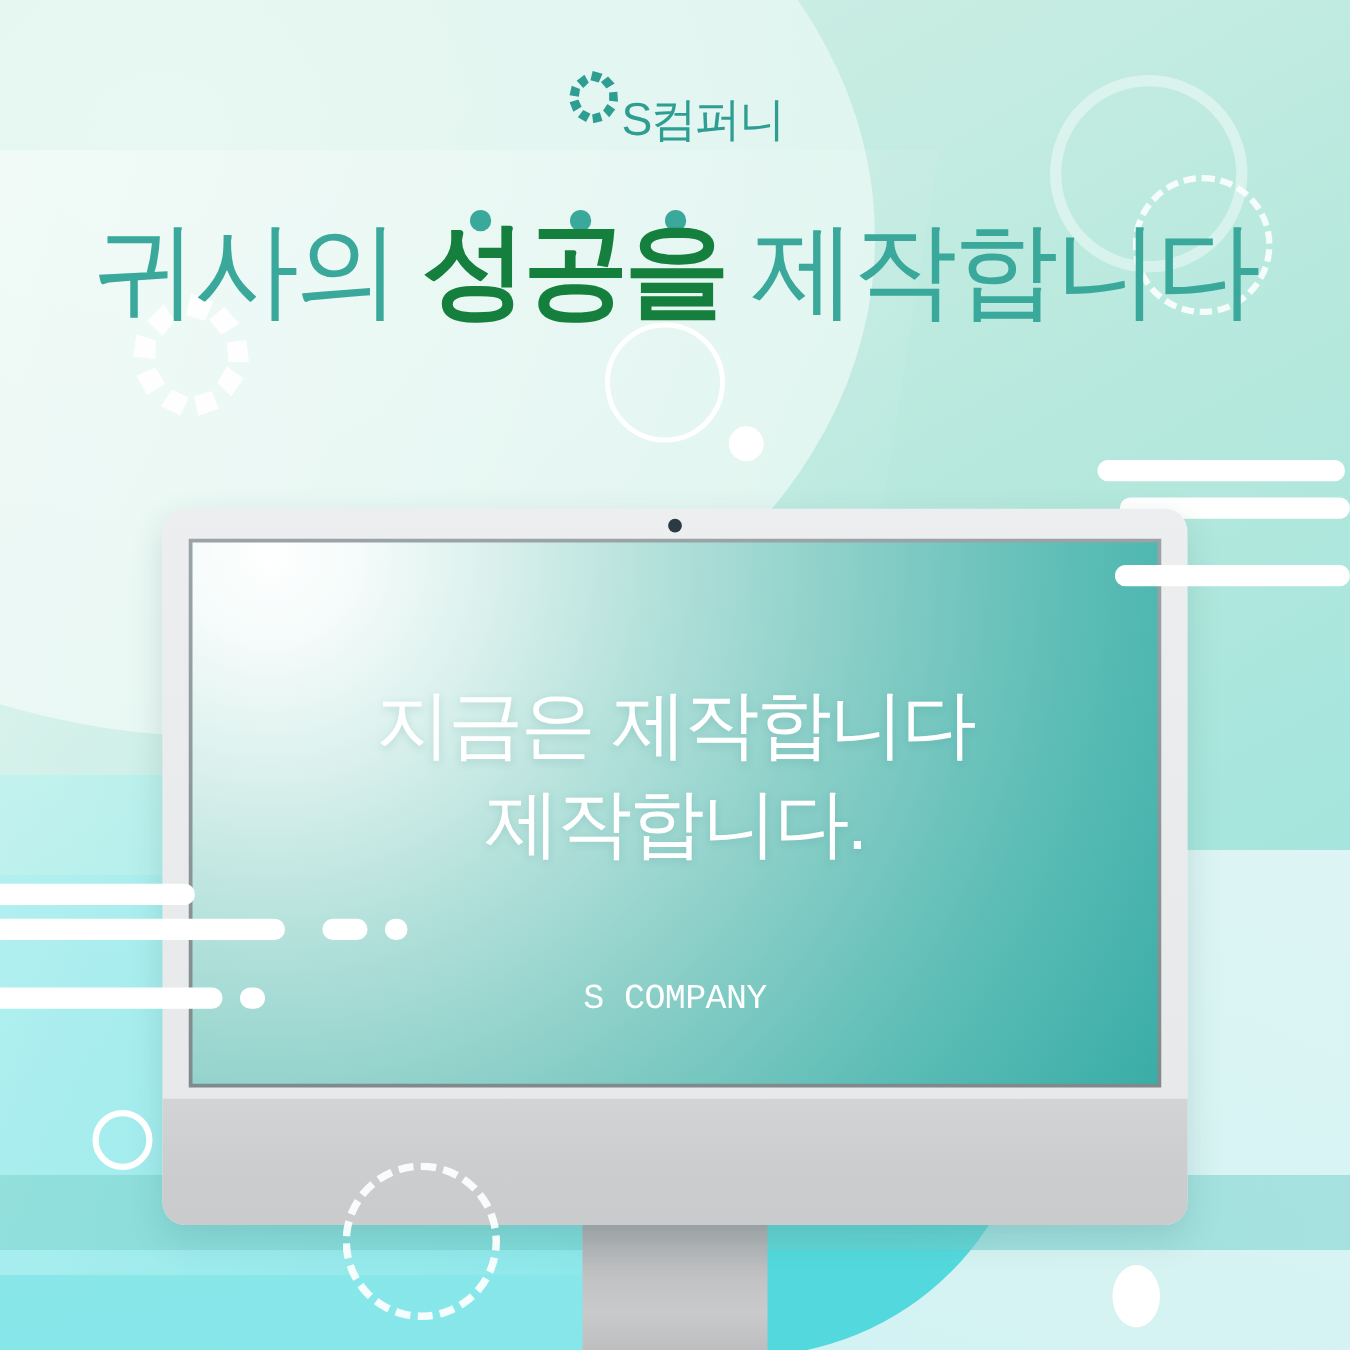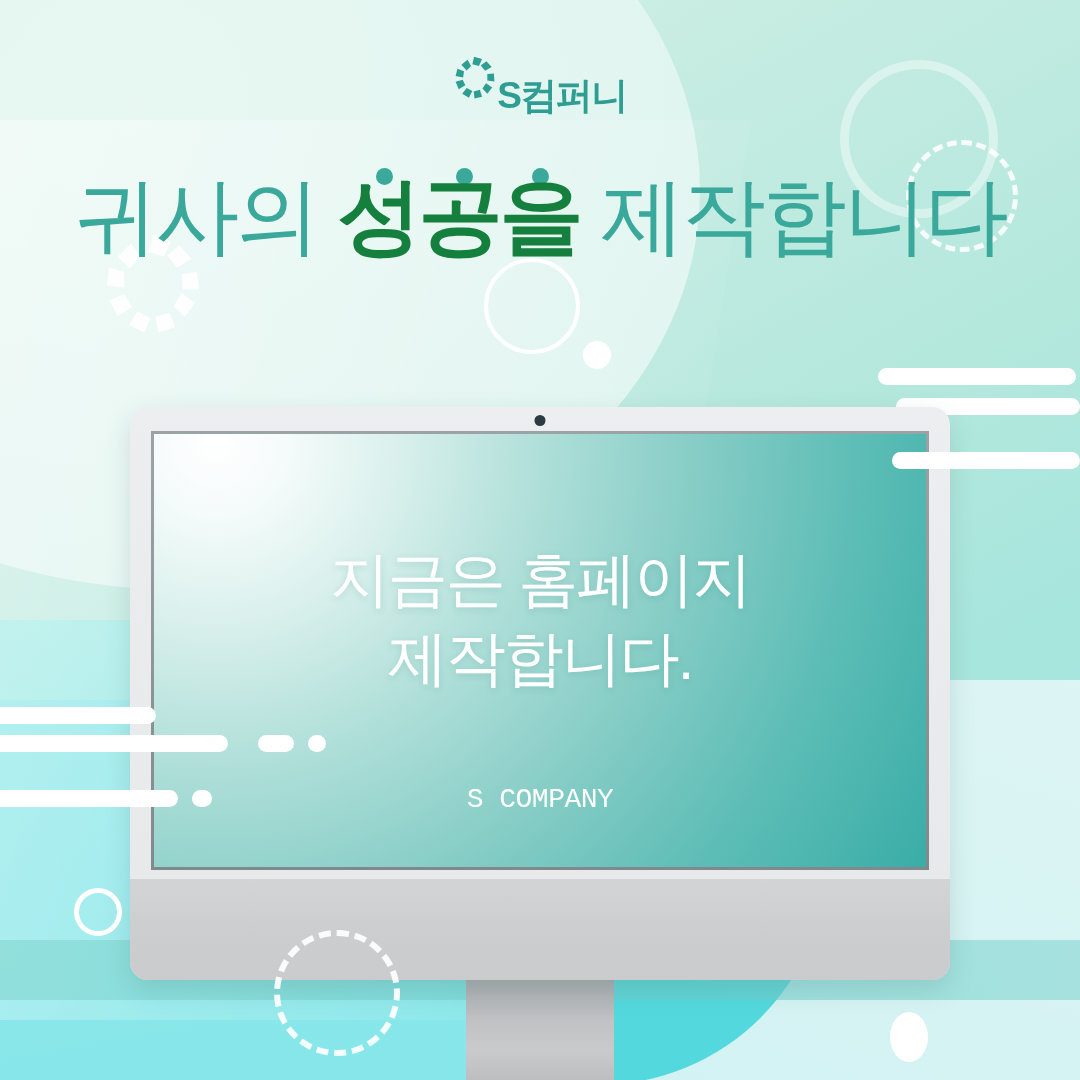--- a/index.html
+++ b/index.html
@@ -184,21 +184,21 @@
     top: 40px;
     width: 1080px;
     display: flex;
     align-items: center;
     justify-content: center;
     gap: 2px;
   }
   .logo-mark { width: 44px; height: 44px; display: block; }
   .logo-text {
     font-size: 37px;
-    font-weight: 700;
+    font-weight: 400;
     color: #2e9e93;
     letter-spacing: -1.5px;
     line-height: 1;
     margin-left: -2px;
     margin-top: 37px;
   }
 
   
   .headline {
     position: absolute;
@@ -382,21 +382,21 @@
   <div class="sline" style="left:878px; top:368px; width:198px;"></div>
   <div class="sline" style="left:896px; top:398px; width:184px;"></div>
 
   <div class="stand-neck"></div>
 
   <div class="monitor">
     <span class="webcam"></span>
     <div class="bezel"></div>
     <div class="screen">
       <div class="screen-text">
-        <div>지금은 홈페이지</div>
+        <div>지금은 제작합니다</div>
         <div>제작합니다.</div>
       </div>
       <div class="screen-brand">S COMPANY</div>
     </div>
     <div class="monitor-chin"></div>
   </div>
 
   <div class="sline" style="left:892px; top:452px; width:188px;"></div>
   <div class="sline" style="left:-16px; top:707px; width:172px;"></div>
   <div class="sline" style="left:-14px; top:735px; width:242px;"></div>

